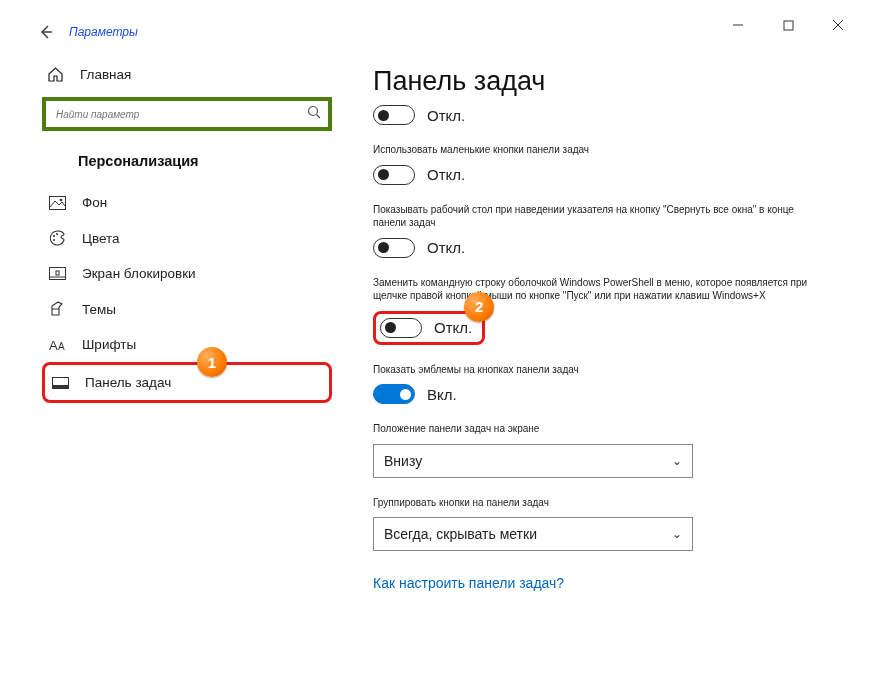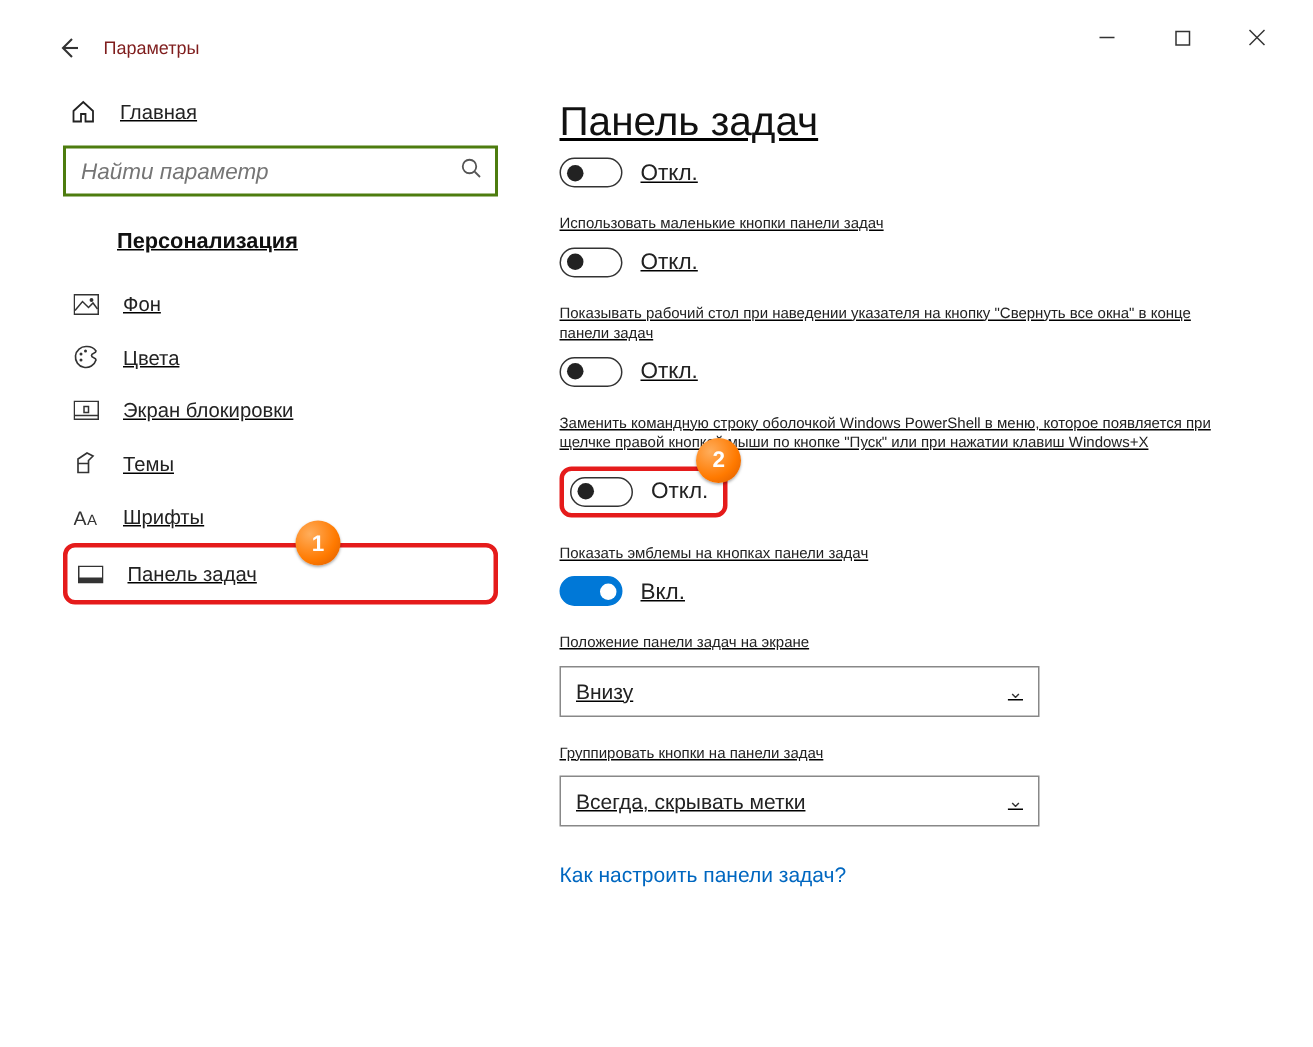--- a/index.html
+++ b/index.html
@@ -1,29 +1,29 @@
 <!DOCTYPE html>
 <html><head>
 <meta charset="utf-8">
 <style>
   * { box-sizing: border-box; margin: 0; padding: 0; font-family: "Segoe UI", Tahoma, sans-serif; }
   body { background: #fff; width: 875px; height: 698px; overflow: hidden; position: relative; }
   .shell { position: absolute; left: 27px; top: 14px; width: 820px; height: 670px; background: #fff; display: flex; flex-direction: column; }
   .titlebar { height: 36px; display: flex; align-items: center; padding: 0 6px; position: relative; }
   .back-btn { width: 26px; height: 26px; display: flex; align-items: center; justify-content: center; font-size: 16px; color: #333; }
-  .title-text { margin-left: 10px; font-size: 12px; color: #7f1d1d; }
+  .title-text { margin-left: 10px; font-size: 12px; color: #1d4ed8; font-style: italic; }
   .win-controls { position: absolute; right: 2px; top: 4px; display: flex; gap: 36px; }
   .win-btn { width: 14px; height: 14px; display: flex; align-items: center; justify-content: center; font-size: 13px; color: #444; }
-  .content-area { flex: 1; display: flex; overflow: hidden; text-decoration: underline; }
+  .content-area { flex: 1; display: flex; overflow: hidden; }
   .sidebar { width: 320px; padding: 10px 15px 0 15px; display: flex; flex-direction: column; }
   .home-row { display: flex; align-items: center; gap: 16px; padding: 6px 4px; margin-bottom: 8px; }
   .home-row .ic { width: 18px; display: flex; justify-content: center; }
   .home-row span.lbl { font-size: 13.5px; color: #222; }
   .search-wrap { position: relative; margin-bottom: 18px; }
-  .search-input { width: 100%; height: 34px; border: 2px solid #4d7c0f; padding: 0 34px 0 10px; font-size: 15px; background: #fff; color: #701a75; font-style: italic; }
+  .search-input { width: 100%; height: 34px; border: 4px solid #4d7c0f; padding: 0 34px 0 10px; font-size: 10px; background: #fff; color: #701a75; font-style: italic; }
   .search-ic { position: absolute; right: 10px; top: 8px; font-size: 15px; color: #555; }
   .cat-title { font-size: 14.5px; font-weight: 700; color: #111; padding: 4px 4px 16px 4px; margin-left: 32px; }
   .nav-item { display: flex; align-items: center; gap: 16px; padding: 10px 6px; font-size: 13.5px; color: #222; }
   .nav-item .ic { width: 18px; display: flex; justify-content: center; font-size: 15px; color: #333; }
   .nav-item.active-frame { border: 3px solid #e51b1b; border-radius: 8px; position: relative; }
   .badge { position: absolute; width: 30px; height: 30px; border-radius: 50%; background: radial-gradient(circle at 32% 30%, #ffad5b, #ff7a00 60%, #d95a00); color: #fff; font-weight: 700; display: flex; align-items: center; justify-content: center; font-size: 15px; box-shadow: 0 1px 2px rgba(0,0,0,.35); }
   .badge-1 { left: 152px; top: -18px; }
   .main { flex: 1; padding: 16px 26px 0 26px; overflow: hidden; }
   .main-title { font-size: 27px; font-weight: 500; color: #111; margin-bottom: 8px; }
   .setting { margin-bottom: 18px; }

